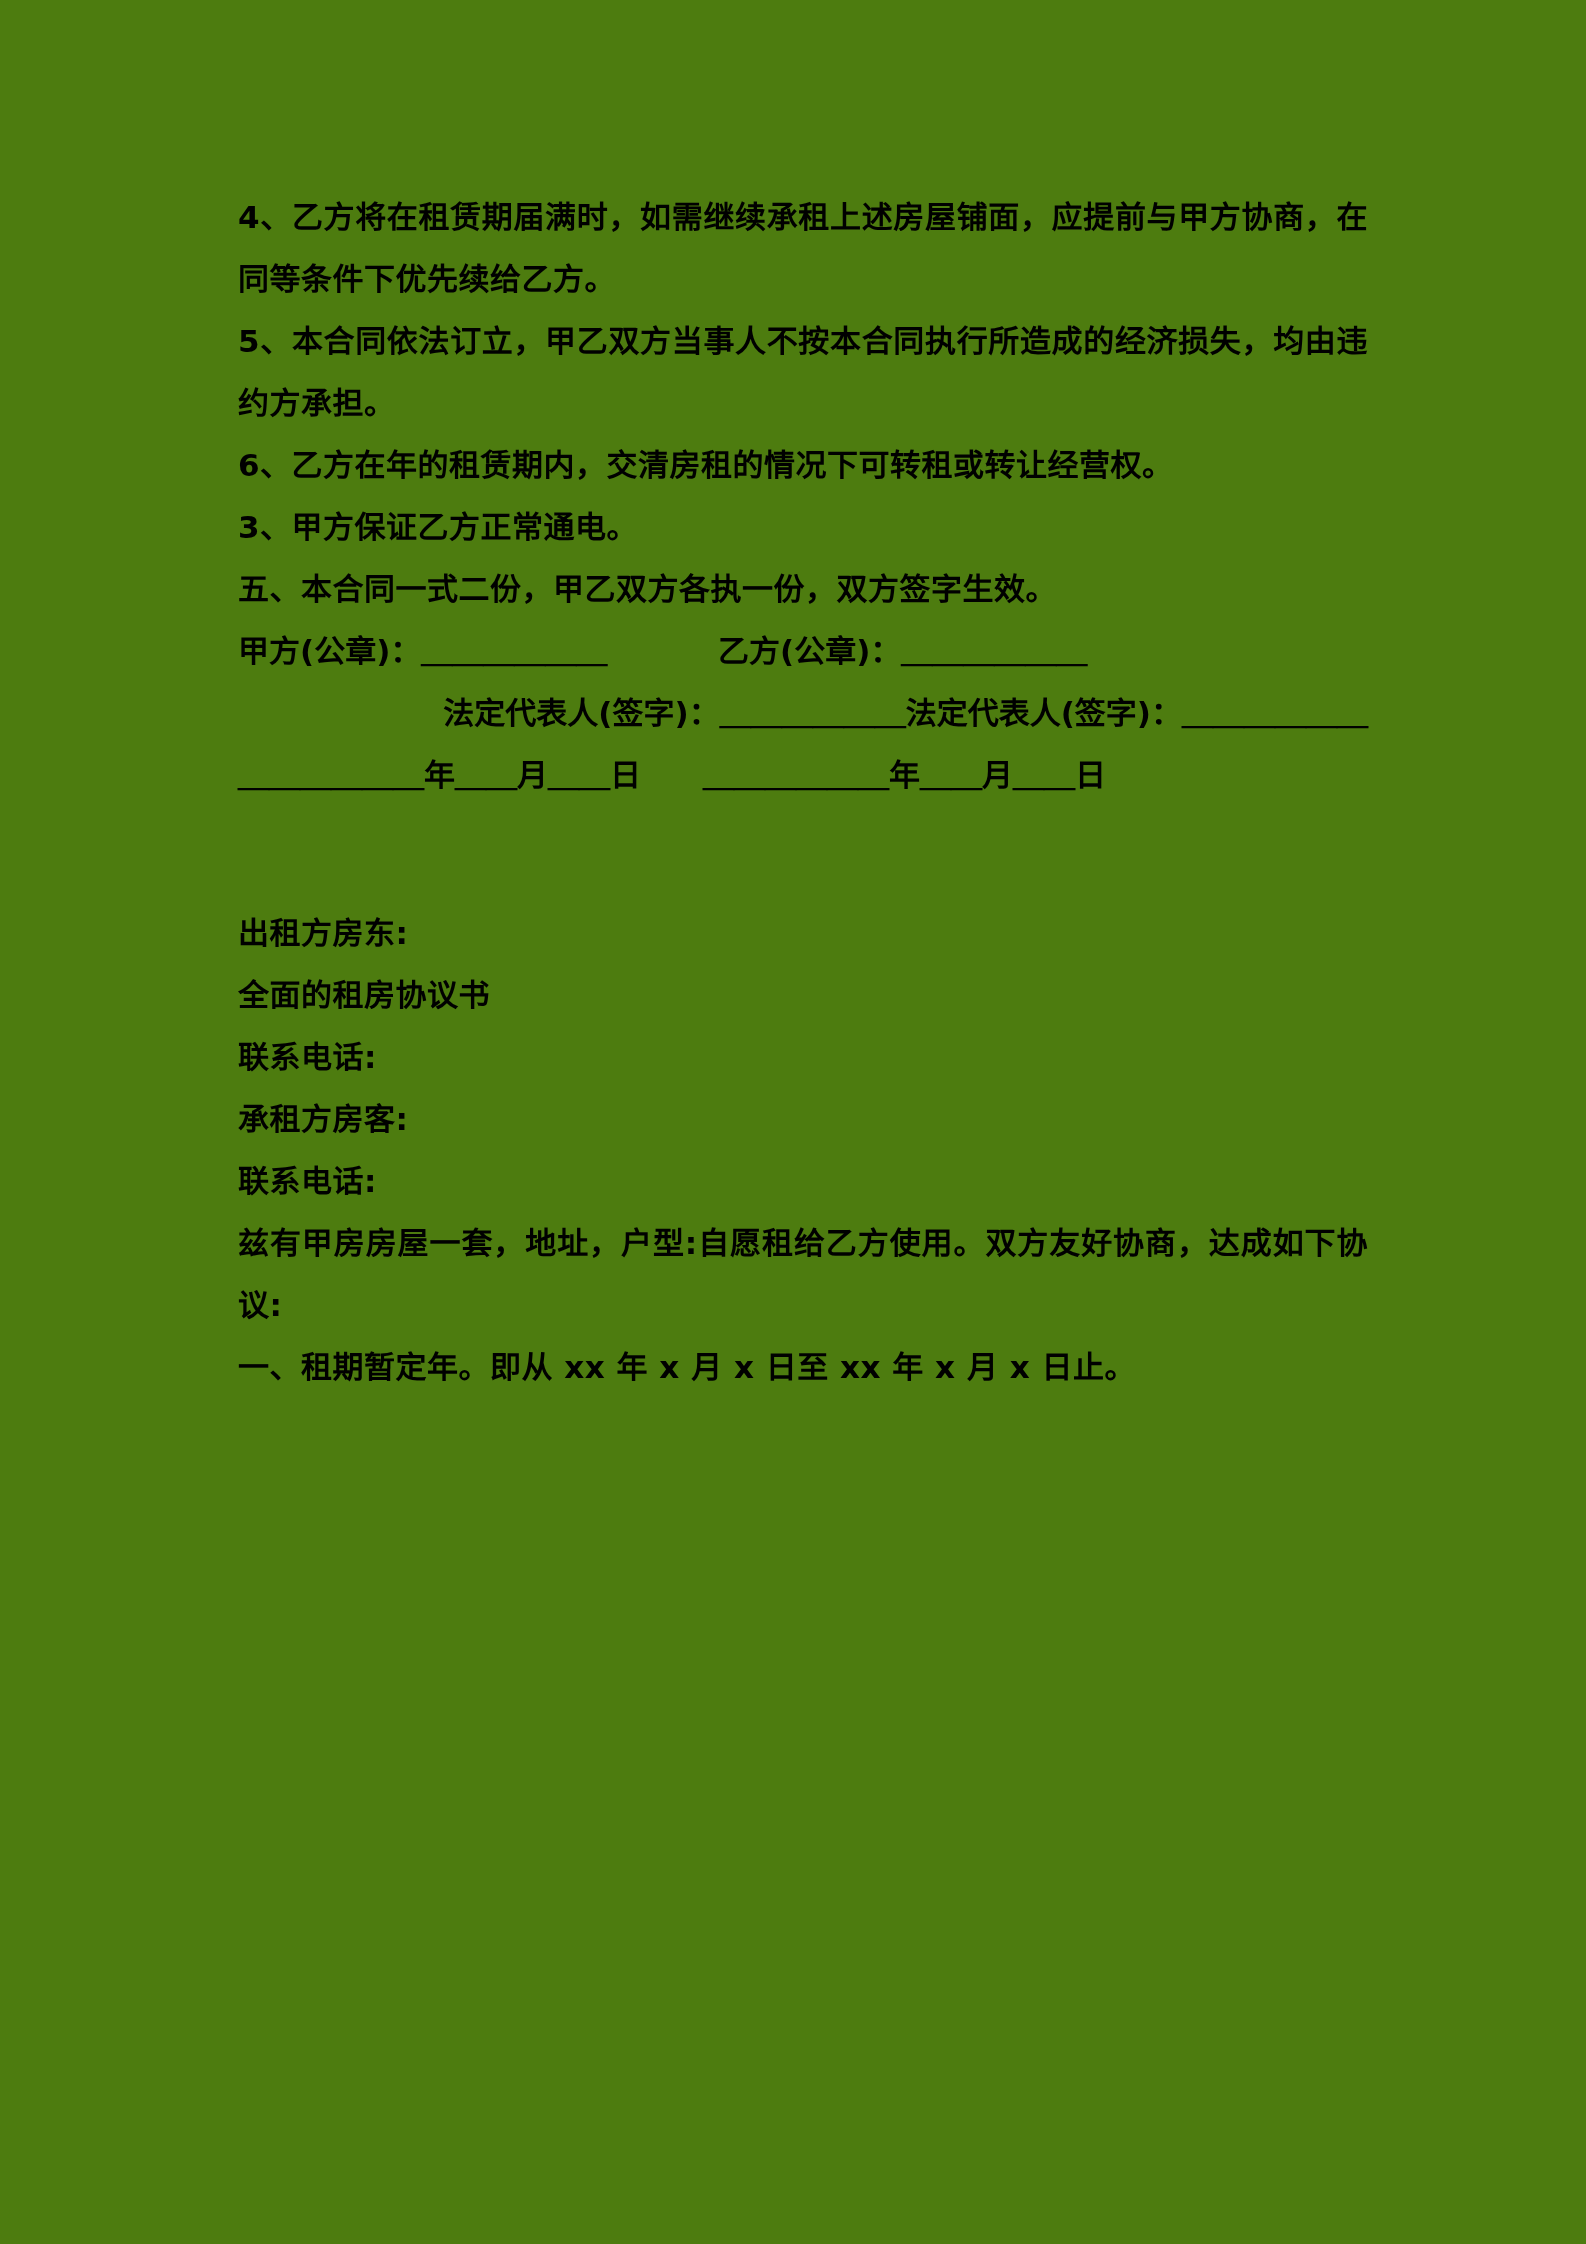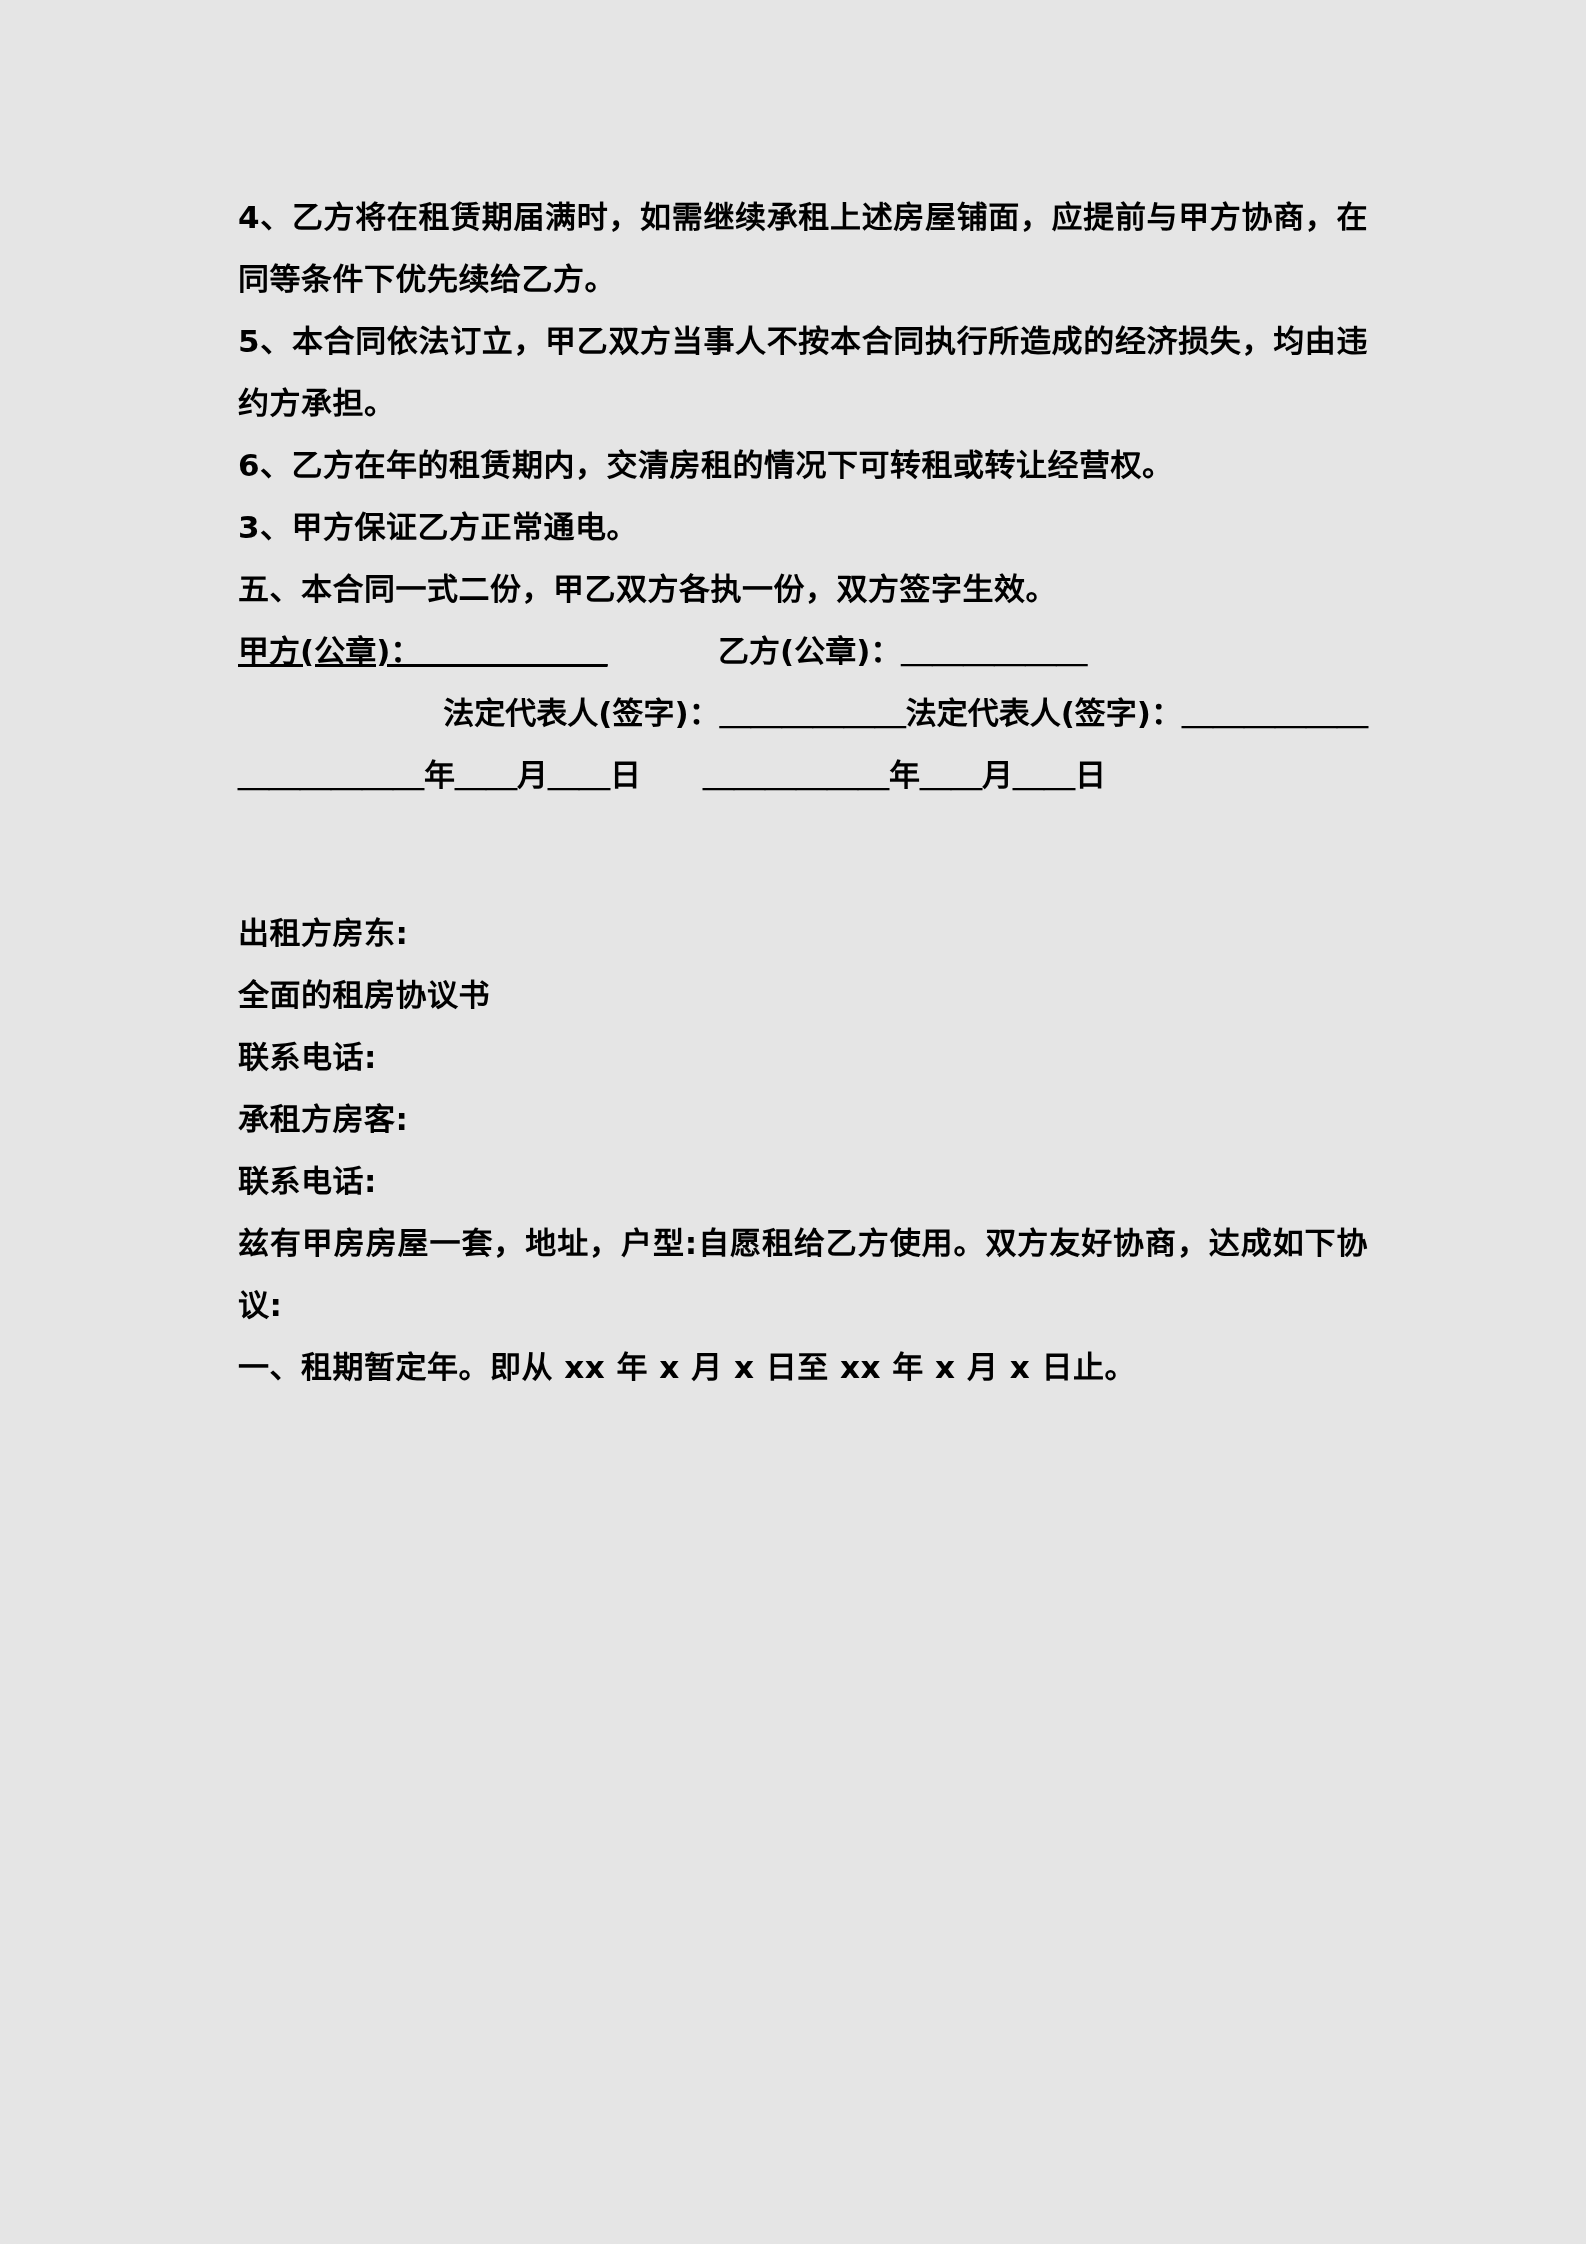--- a/index.html
+++ b/index.html
@@ -10,21 +10,21 @@
   }
   body {
     font-family: "DejaVu Sans", "Liberation Sans", sans-serif;
     color: #000000;
   }
   .page {
     position: relative;
     width: 1586px;
     height: 2244px;
     margin: 0 auto;
-    background: #e5e5e5;
+    background: #4d7c0f;
     box-sizing: border-box;
     overflow: hidden;
   }
   .content {
     position: absolute;
     left: 238px;
     top: 186px;
     width: 1130px;
   }
   .para {
@@ -42,21 +42,20 @@
   .sign-row {
     font-size: 31px;
     line-height: 62px;
     font-weight: bold;
     display: flex;
     margin: 0;
   }
   .sign-row .col-a {
     width: 480px;
     flex: none;
-    text-decoration: underline;
   }
   .sign-row .col-b {
     flex: 1;
   }
   .sign-row2 {
     font-size: 31px;
     line-height: 62px;
     font-weight: bold;
     margin: 0;
     white-space: pre;

